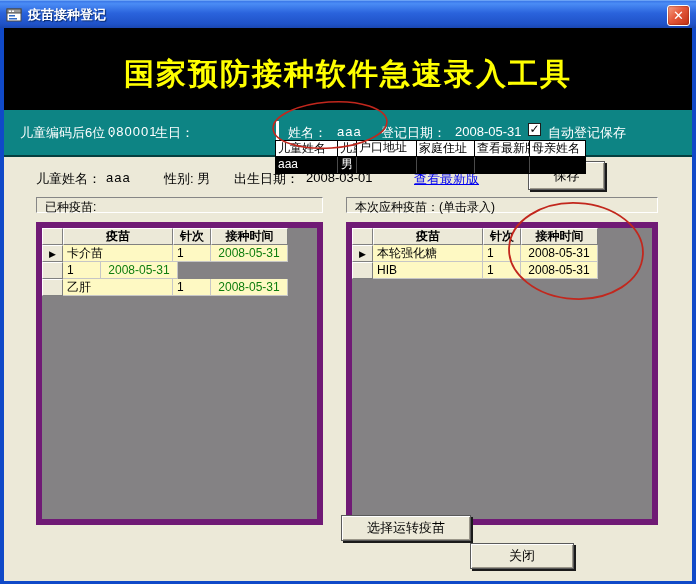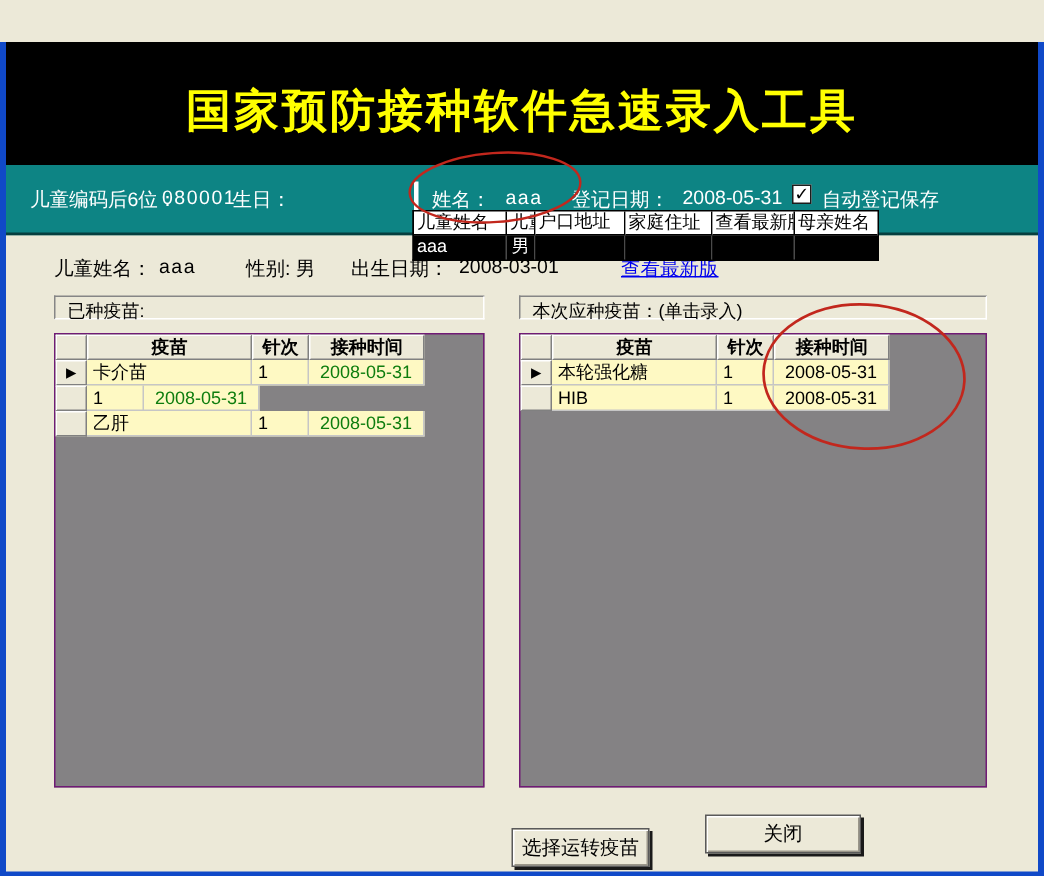--- a/index.html
+++ b/index.html
@@ -73,21 +73,21 @@
   .lcenter{text-align:center;}
 
   
   .gframe{
     height:16px;background:#ece9d8;
     border:1px solid;border-color:#868686 #ffffff #ffffff #868686;
     font-size:12px;color:#000;line-height:18px;padding-left:8px;
   }
 
   
-  .dgrid{background:#848284;border:1px solid #701a75;overflow:hidden;}
+  .dgrid{background:#848284;border:6px solid #701a75;overflow:hidden;}
   .thead,.trow{display:flex;height:17px;}
   .hcell{
     background:#ece9d8;font-size:12px;font-weight:bold;color:#000;
     display:flex;align-items:center;justify-content:center;
     border-top:1px solid #fff;border-left:1px solid #fff;
     border-right:1px solid #808080;border-bottom:1px solid #808080;
   }
   .sel{
     background:#ece9d8;display:flex;align-items:center;justify-content:center;
     border-top:1px solid #fff;border-left:1px solid #fff;
@@ -108,20 +108,34 @@
 </style>
 </head>
 <body>
 
 <div class="window">
 
   <div class="abs edge" style="left:0;top:28px;width:4px;height:556px;"></div>
   <div class="abs edge" style="left:692px;top:28px;width:4px;height:556px;"></div>
   <div class="abs edge" style="left:0;top:581px;width:696px;height:3px;"></div>
 
+  <div class="abs titlebar">
+    <span style="display:inline-flex;">
+      <svg width="16" height="16" viewBox="0 0 16 16">
+        <rect x="1" y="2" width="14" height="12" fill="#fff" stroke="#4a4a4a"></rect>
+        <rect x="1" y="2" width="14" height="4" fill="#9c9c9c" stroke="#4a4a4a"></rect>
+        <rect x="3" y="3.5" width="2" height="1.5" fill="#fff"></rect>
+        <rect x="6" y="3.5" width="2" height="1.5" fill="#fff"></rect>
+        <rect x="3" y="8" width="6" height="1.5" fill="#316ac5"></rect>
+        <rect x="3" y="11" width="8" height="1.5" fill="#316ac5"></rect>
+      </svg>
+    </span>
+    <span class="ttl">疫苗接种登记</span>
+    <div class="close-btn">✕</div>
+  </div>
 
   <div class="abs banner">
     <div class="banner-title">国家预防接种软件急速录入工具</div>
   </div>
 
   <div class="abs tealbar">
     <span style="left:16px;">儿童编码后6位：</span>
     <span style="left:104px;letter-spacing:1px;">080001</span>
     <span style="left:151px;">生日：</span>
     <div class="caret"></div>
@@ -153,20 +167,21 @@
       <div class="lc l5"></div>
     </div>
   </div>
 
   <span class="info-label" style="left:36px;">儿童姓名：</span>
   <span class="info-label" style="left:106px;letter-spacing:1px;">aaa</span>
   <span class="info-label" style="left:164px;">性别: 男</span>
   <span class="info-label" style="left:234px;">出生日期：</span>
   <span class="info-label" style="left:306px;">2008-03-01</span>
   <span class="link" style="left:414px;">查看最新版</span>
+  <button class="abs btn" style="left:528px;top:161px;width:77px;height:29px;">保存</button>
 
   <div class="abs gframe" style="left:36px;top:197px;width:287px;">已种疫苗:</div>
   <div class="abs dgrid" style="left:36px;top:222px;width:287px;height:303px;">
     <div class="thead">
       <div class="hcell w-sel"></div>
       <div class="hcell w-vac">疫苗</div>
       <div class="hcell w-dose">针次</div>
       <div class="hcell w-date">接种时间</div>
     </div>
     <div class="trow">
@@ -207,21 +222,21 @@
       <div class="cell w-date c-center">2008-05-31</div>
     </div>
     <div class="trow">
       <div class="sel w-sel"></div>
       <div class="cell w-vac">HIB</div>
       <div class="cell w-dose">1</div>
       <div class="cell w-date c-center">2008-05-31</div>
     </div>
   </div>
 
-  <button class="abs btn" style="left:341px;top:515px;width:92px;height:26px;margin-top:37px;">选择运转疫苗</button>
+  <button class="abs btn" style="left:341px;top:515px;width:130px;height:26px;">选择运转疫苗</button>
   <button class="abs btn" style="left:470px;top:543px;width:104px;height:26px;">关闭</button>
 
   <svg class="abs overlay" width="696" height="584" viewBox="0 0 696 584">
     <ellipse cx="330" cy="125" rx="57" ry="23" fill="none" stroke="#c2271d" stroke-width="1.6" transform="rotate(-4 330 125)"></ellipse>
     <ellipse cx="576" cy="251" rx="67" ry="48" fill="none" stroke="#c2271d" stroke-width="1.8" transform="rotate(3 576 251)"></ellipse>
   </svg>
 
 </div>
 
 </body></html>

